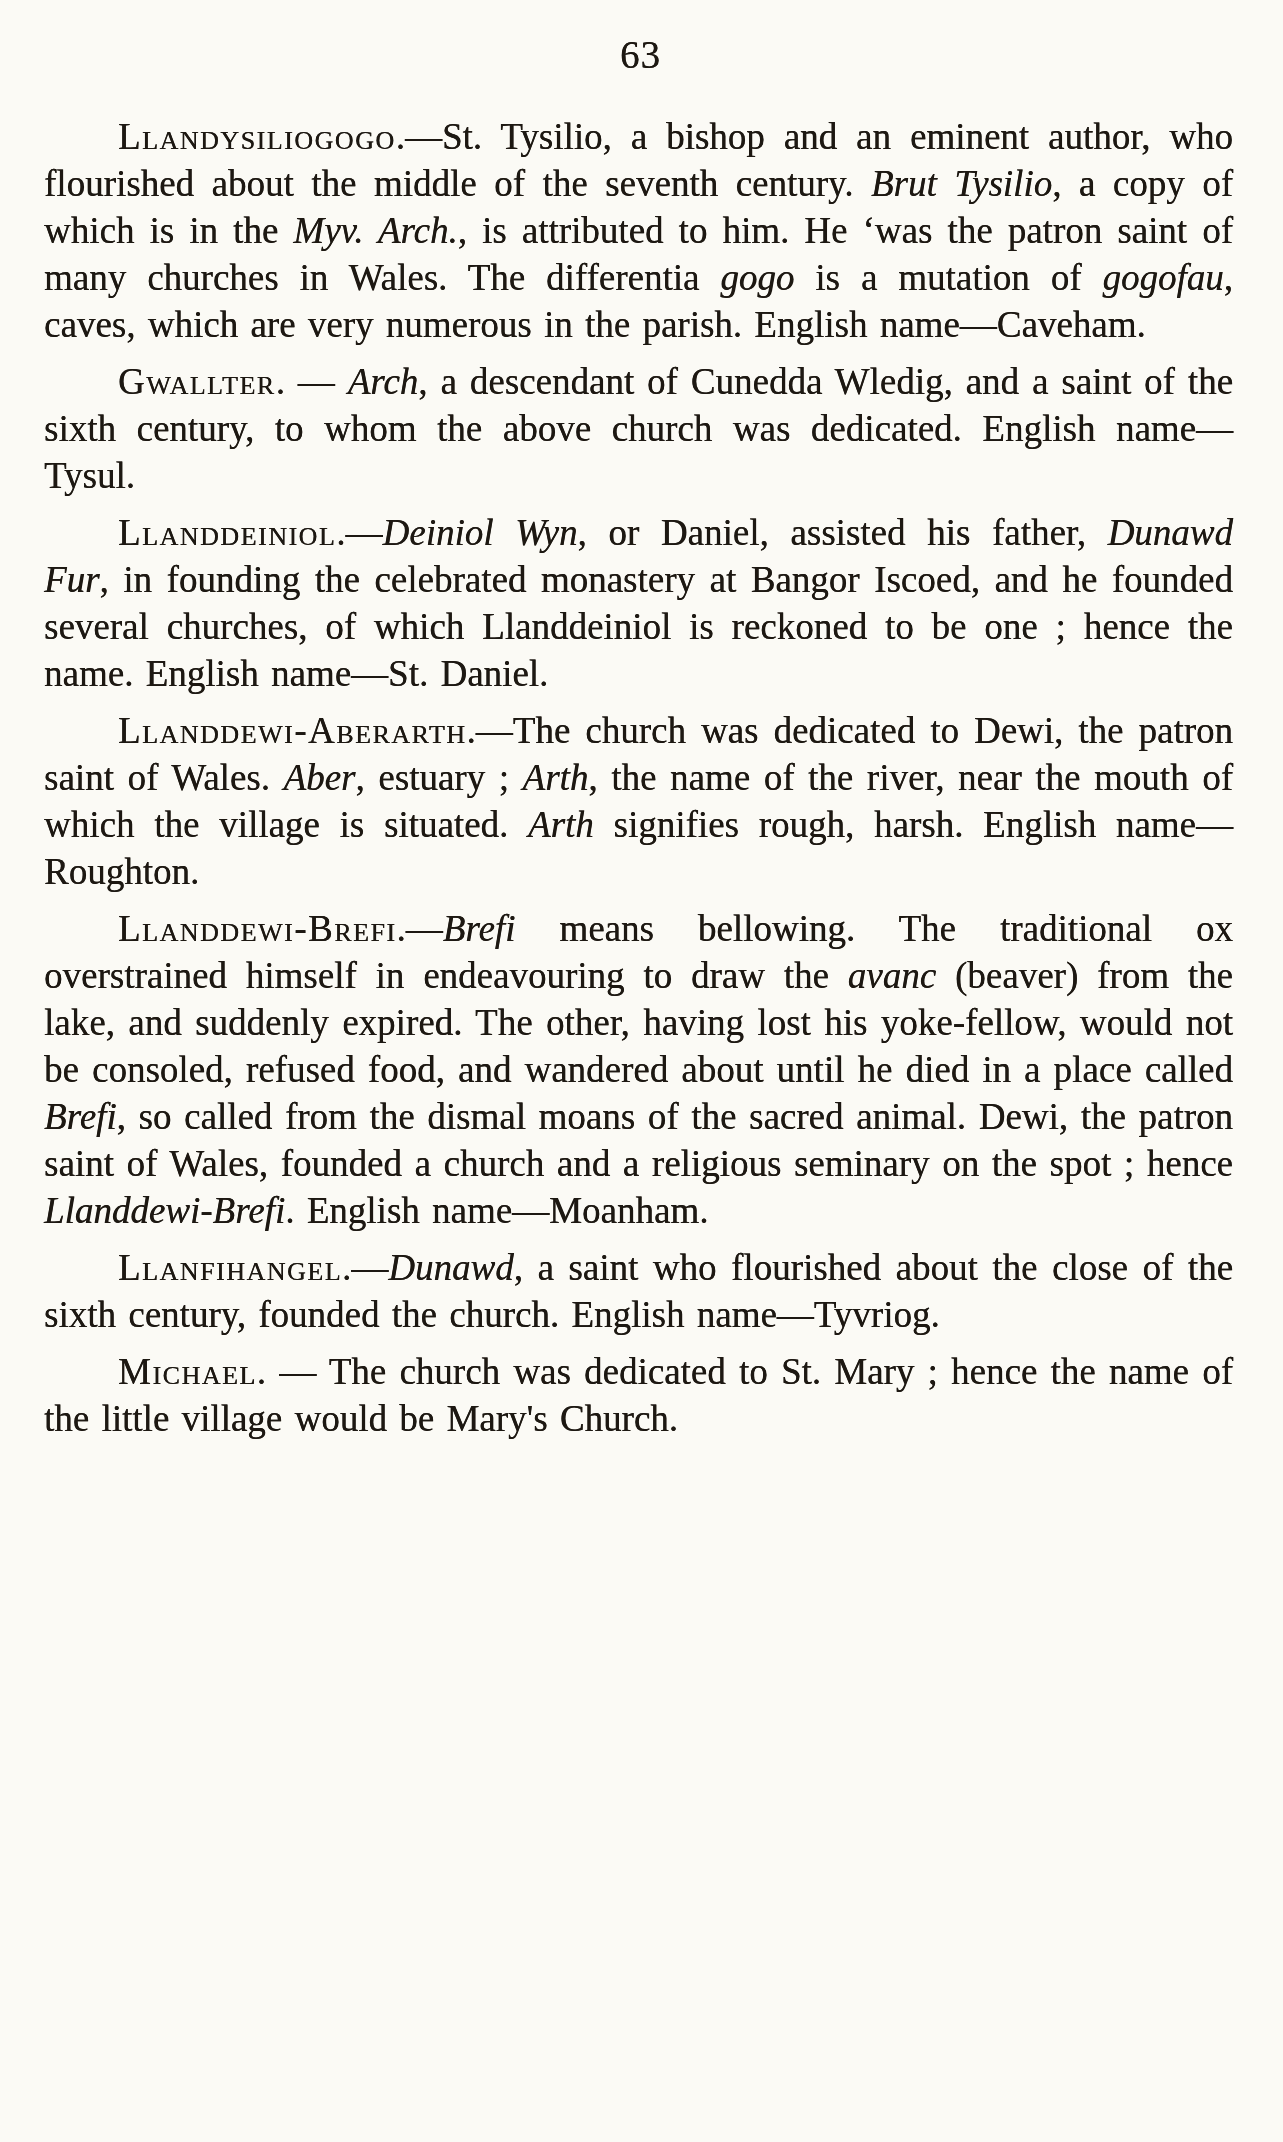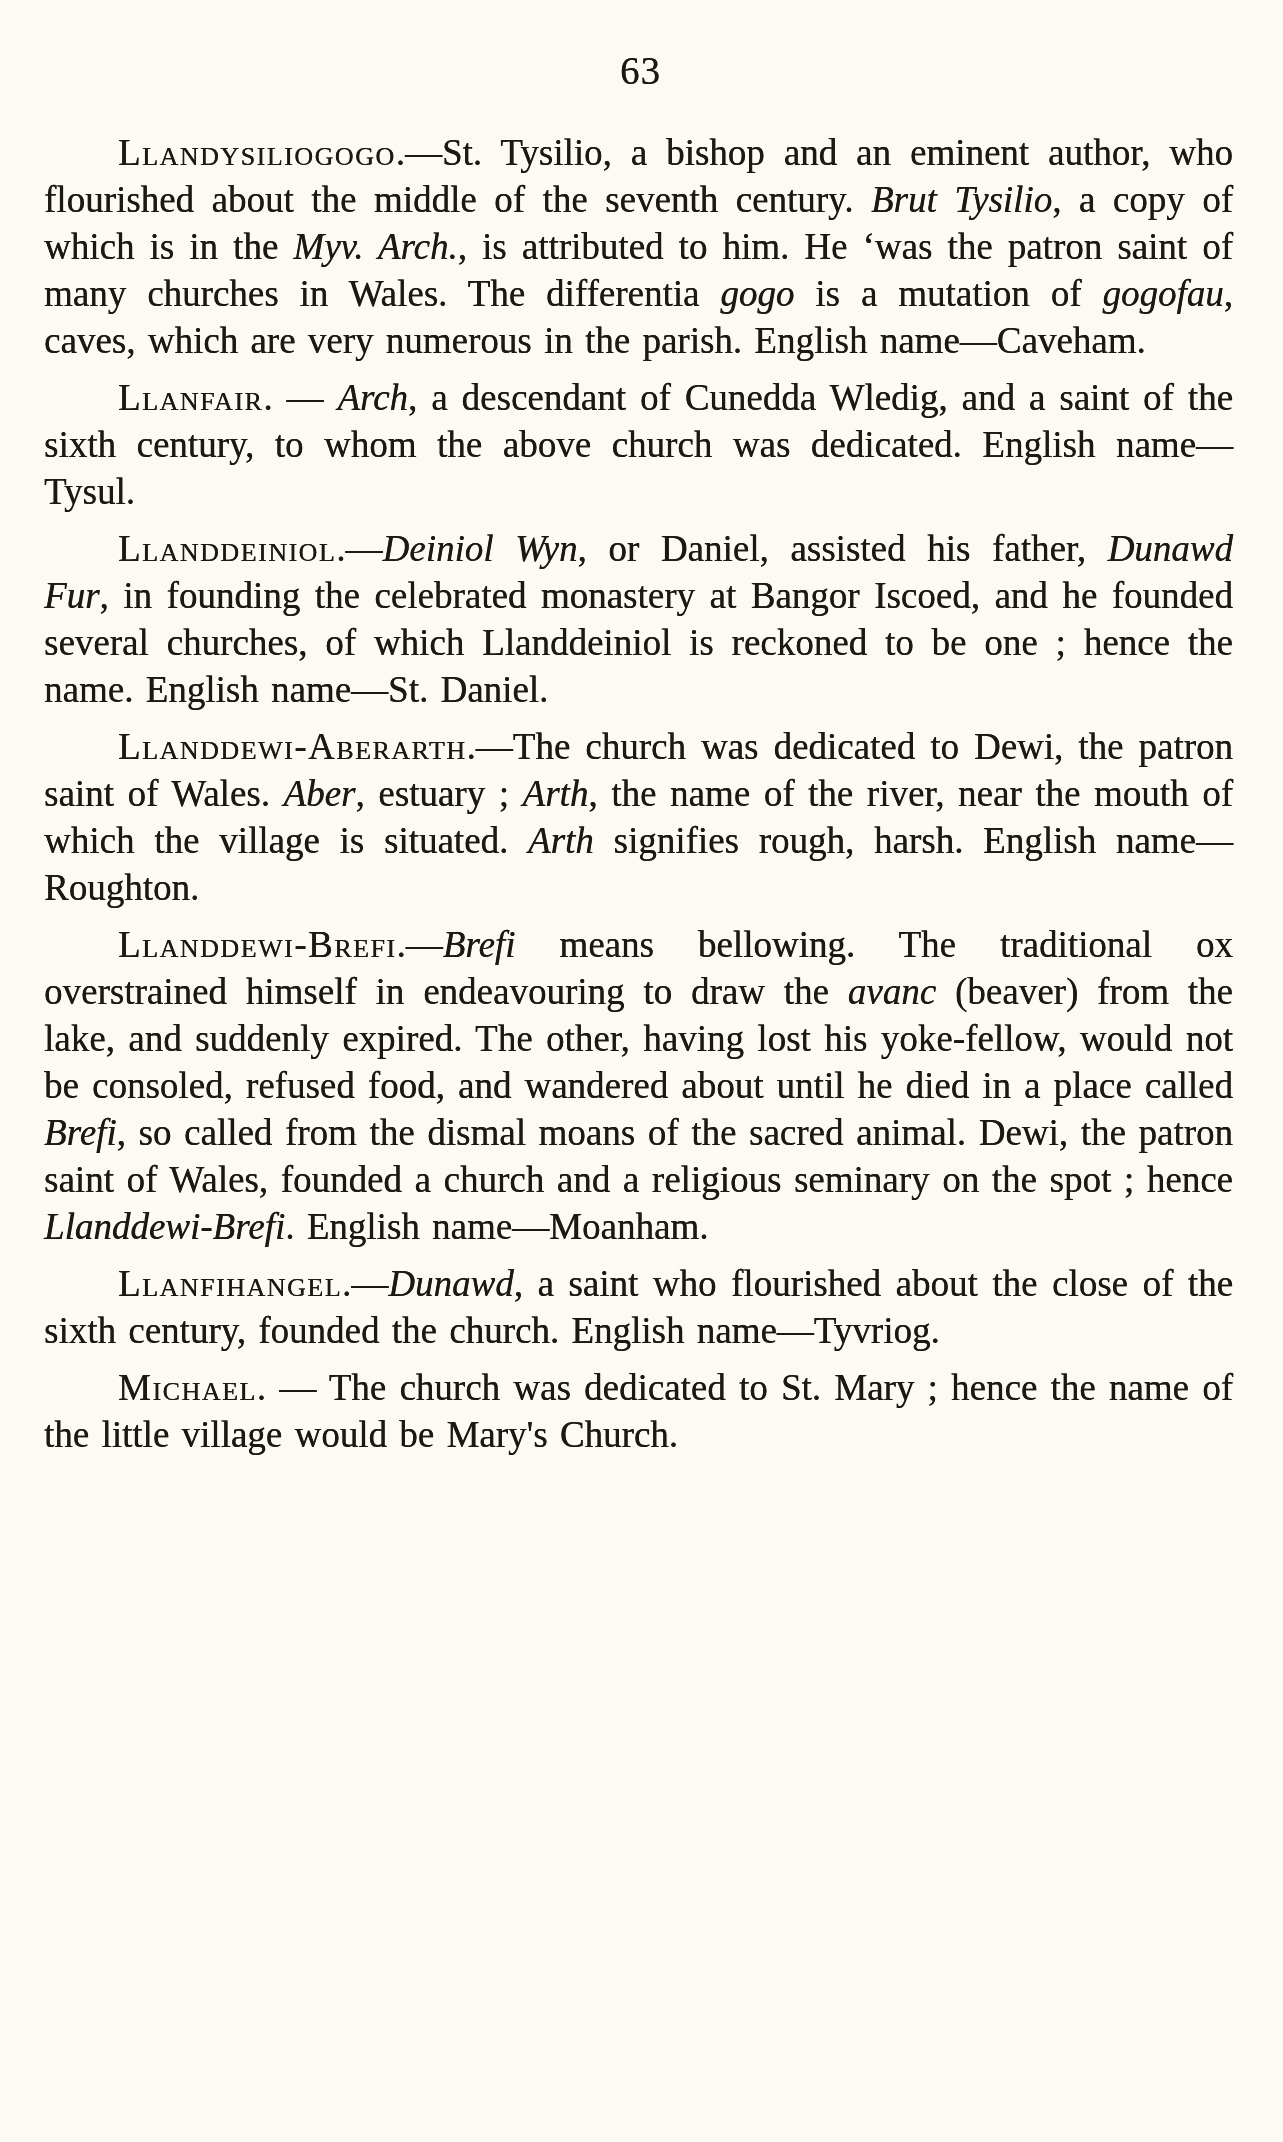--- a/index.html
+++ b/index.html
@@ -15,21 +15,21 @@
     background: #fbfaf5;
     color: #1d1812;
     font-family: "Liberation Serif", "DejaVu Serif", serif;
     padding: 24px 46px 40px 44px;
     text-shadow: 0.3px 0 0 currentColor;
   }
   .page-number {
     text-align: center;
     font-size: 39px;
     letter-spacing: 1px;
-    margin: 24px 0 36px 0;
+    margin: 8px 0 36px 0;
   }
   .page-body { }
   .para {
     font-size: 37px;
     line-height: 47px;
     text-align: justify;
     text-indent: 74px;
     margin: 0 4px 10px 0;
     word-spacing: 3px;
   }
@@ -43,20 +43,20 @@
   }
   .n { }
 </style>
 </head>
 <body>
 
 <div class="page">
   <div class="page-number">63</div>
   <div class="page-body">
       <p class="para"><span class="sc">Llandysiliogogo</span><span class="n">.—St. Tysilio, a bishop and an eminent author, who flourished about the middle of the seventh century. </span><span class="i">Brut Tysilio</span><span class="n">, a copy of which is in the </span><span class="i">Myv. Arch.</span><span class="n">, is attributed to him. He ‘was the patron saint of many churches in Wales. The differentia </span><span class="i">gogo</span><span class="n"> is a mutation of </span><span class="i">gogofau</span><span class="n">, caves, which are very numerous in the parish. English name—Caveham.</span></p>
-      <p class="para"><span class="sc">Llanfair</span><span class="n">. — </span><span class="i">Arch</span><span class="n">, a descendant of Cunedda Wledig, and a saint of the sixth century, to whom the above church was dedicated. English name—Tysul.</span></p>
+      <p class="para"><span class="sc">Gwallter</span><span class="n">. — </span><span class="i">Arch</span><span class="n">, a descendant of Cunedda Wledig, and a saint of the sixth century, to whom the above church was dedicated. English name—Tysul.</span></p>
       <p class="para"><span class="sc">Llanddeiniol</span><span class="n">.—</span><span class="i">Deiniol Wyn</span><span class="n">, or Daniel, assisted his father, </span><span class="i">Dunawd Fur</span><span class="n">, in founding the celebrated monastery at Bangor Iscoed, and he founded several churches, of which Llanddeiniol is reckoned to be one ; hence the name. English name—St. Daniel.</span></p>
       <p class="para"><span class="sc">Llanddewi-Aberarth</span><span class="n">.—The church was dedicated to Dewi, the patron saint of Wales. </span><span class="i">Aber</span><span class="n">, estuary ; </span><span class="i">Arth</span><span class="n">, the name of the river, near the mouth of which the village is situated. </span><span class="i">Arth</span><span class="n"> signifies rough, harsh. English name—Roughton.</span></p>
       <p class="para"><span class="sc">Llanddewi-Brefi</span><span class="n">.—</span><span class="i">Brefi</span><span class="n"> means bellowing. The traditional ox overstrained himself in endeavouring to draw the </span><span class="i">avanc</span><span class="n"> (beaver) from the lake, and suddenly expired. The other, having lost his yoke-fellow, would not be consoled, refused food, and wandered about until he died in a place called </span><span class="i">Brefi</span><span class="n">, so called from the dismal moans of the sacred animal. Dewi, the patron saint of Wales, founded a church and a religious seminary on the spot ; hence </span><span class="i">Llanddewi-Brefi</span><span class="n">. English name—Moanham.</span></p>
       <p class="para"><span class="sc">Llanfihangel</span><span class="n">.—</span><span class="i">Dunawd</span><span class="n">, a saint who flourished about the close of the sixth century, founded the church. English name—Tyvriog.</span></p>
       <p class="para"><span class="sc">Michael</span><span class="n">. — The church was dedicated to St. Mary ; hence the name of the little village would be Mary's Church.</span></p>
     </div>
 </div>
 
 </body></html>

